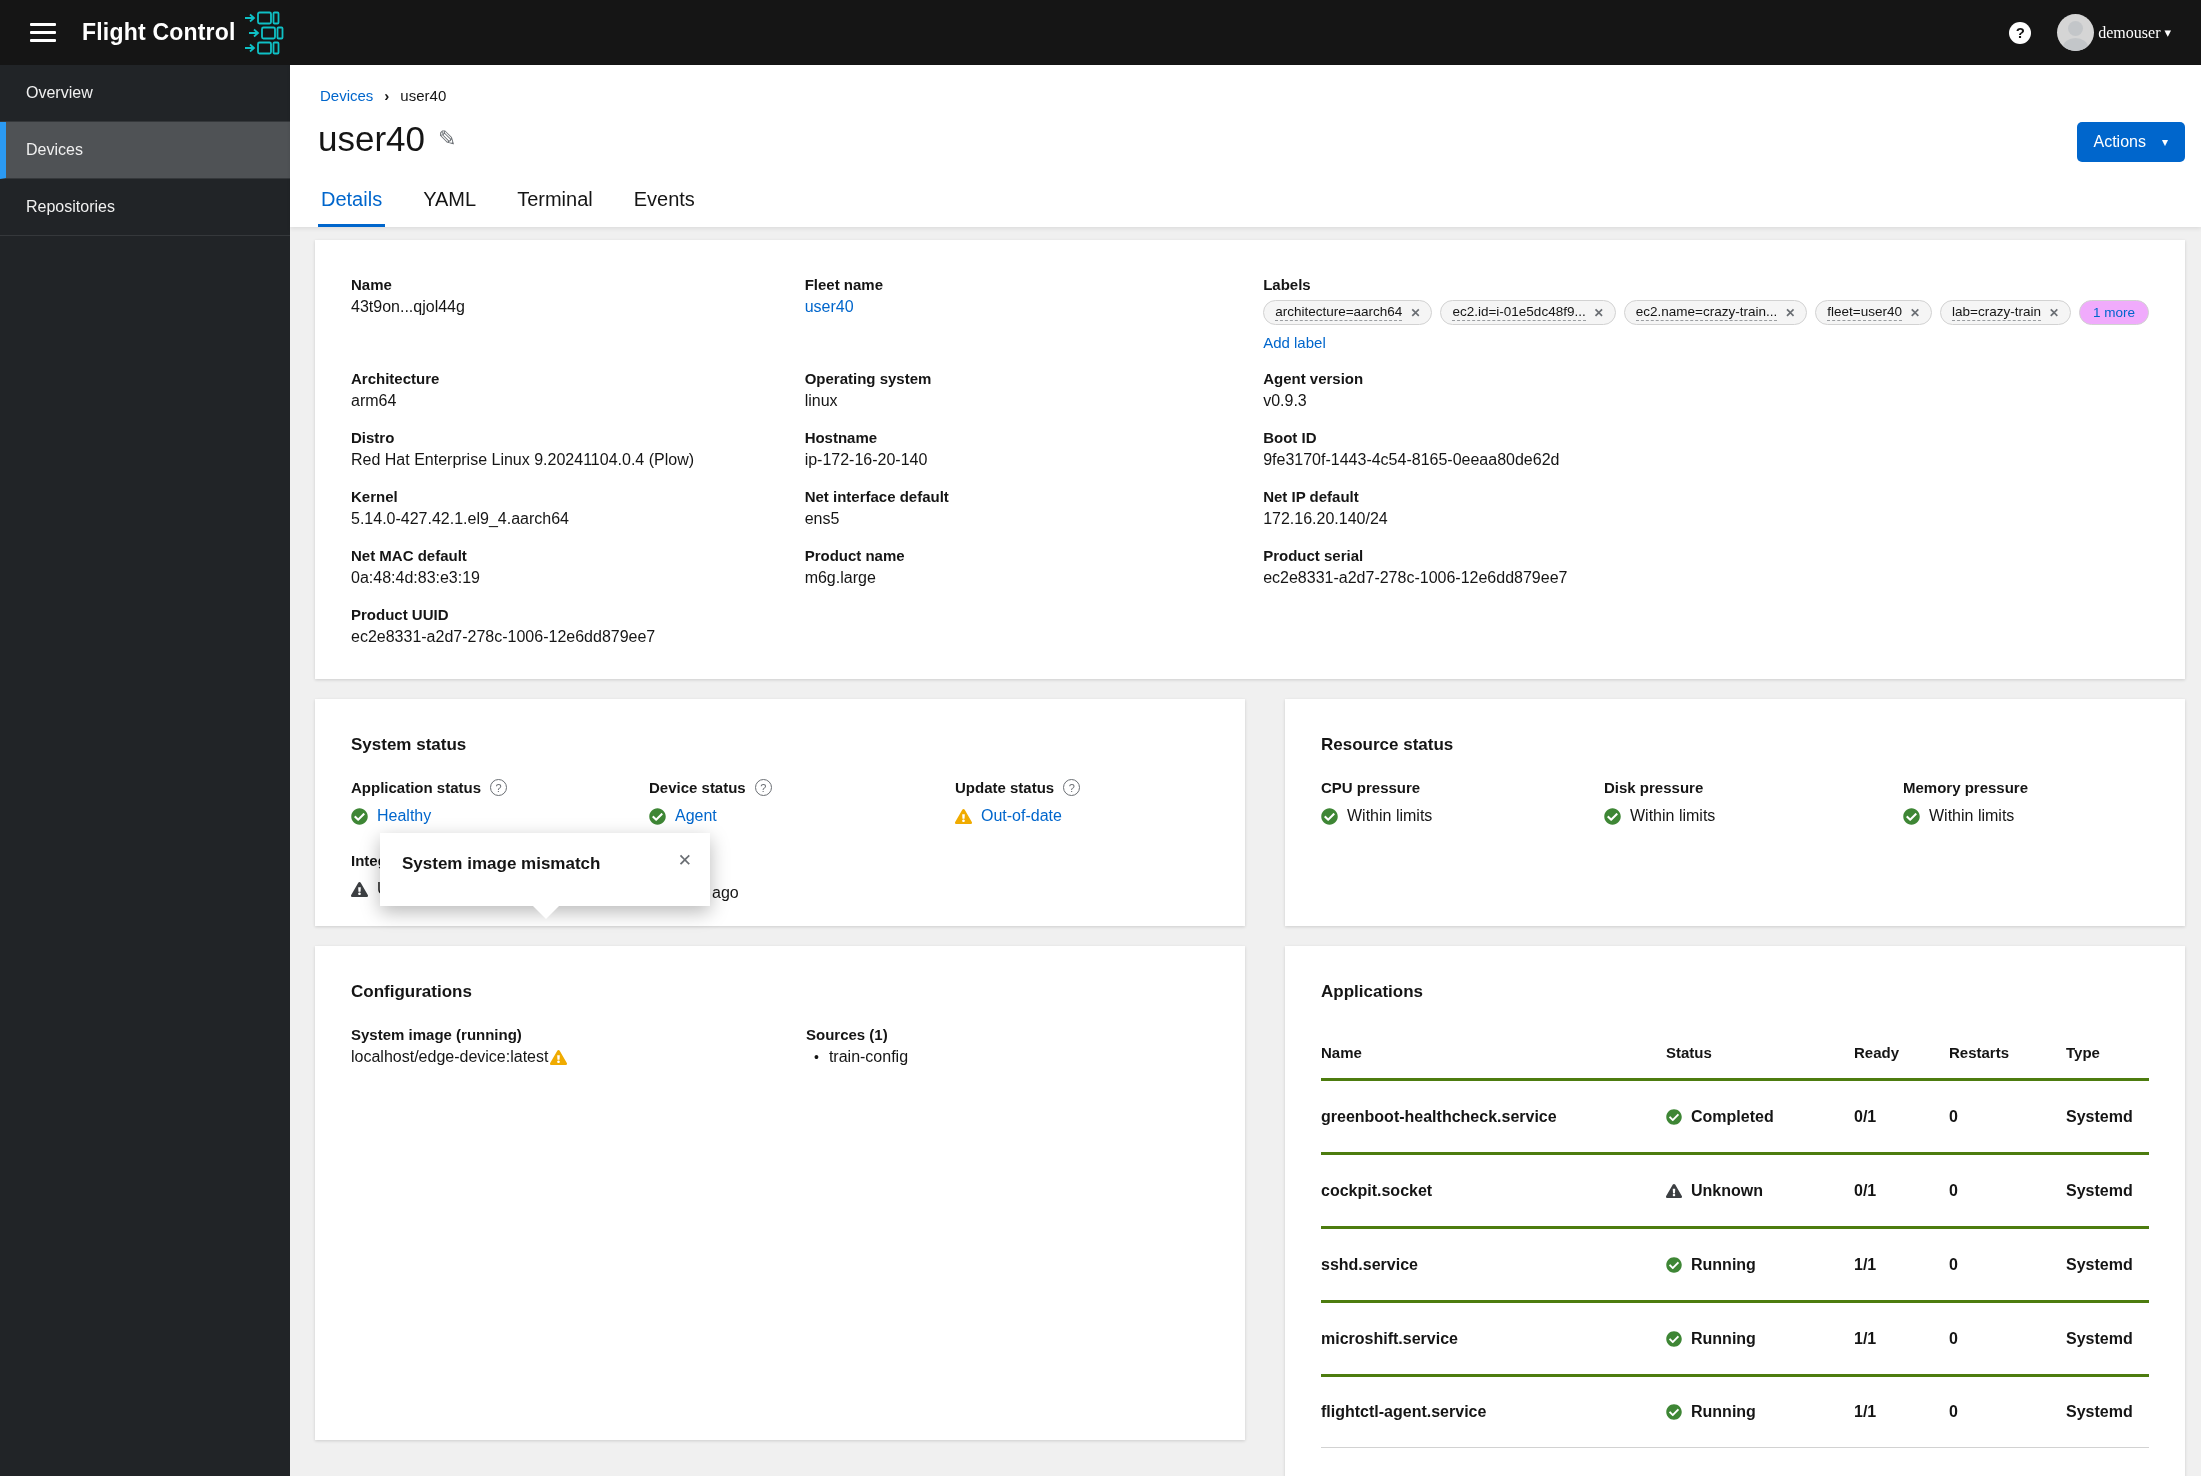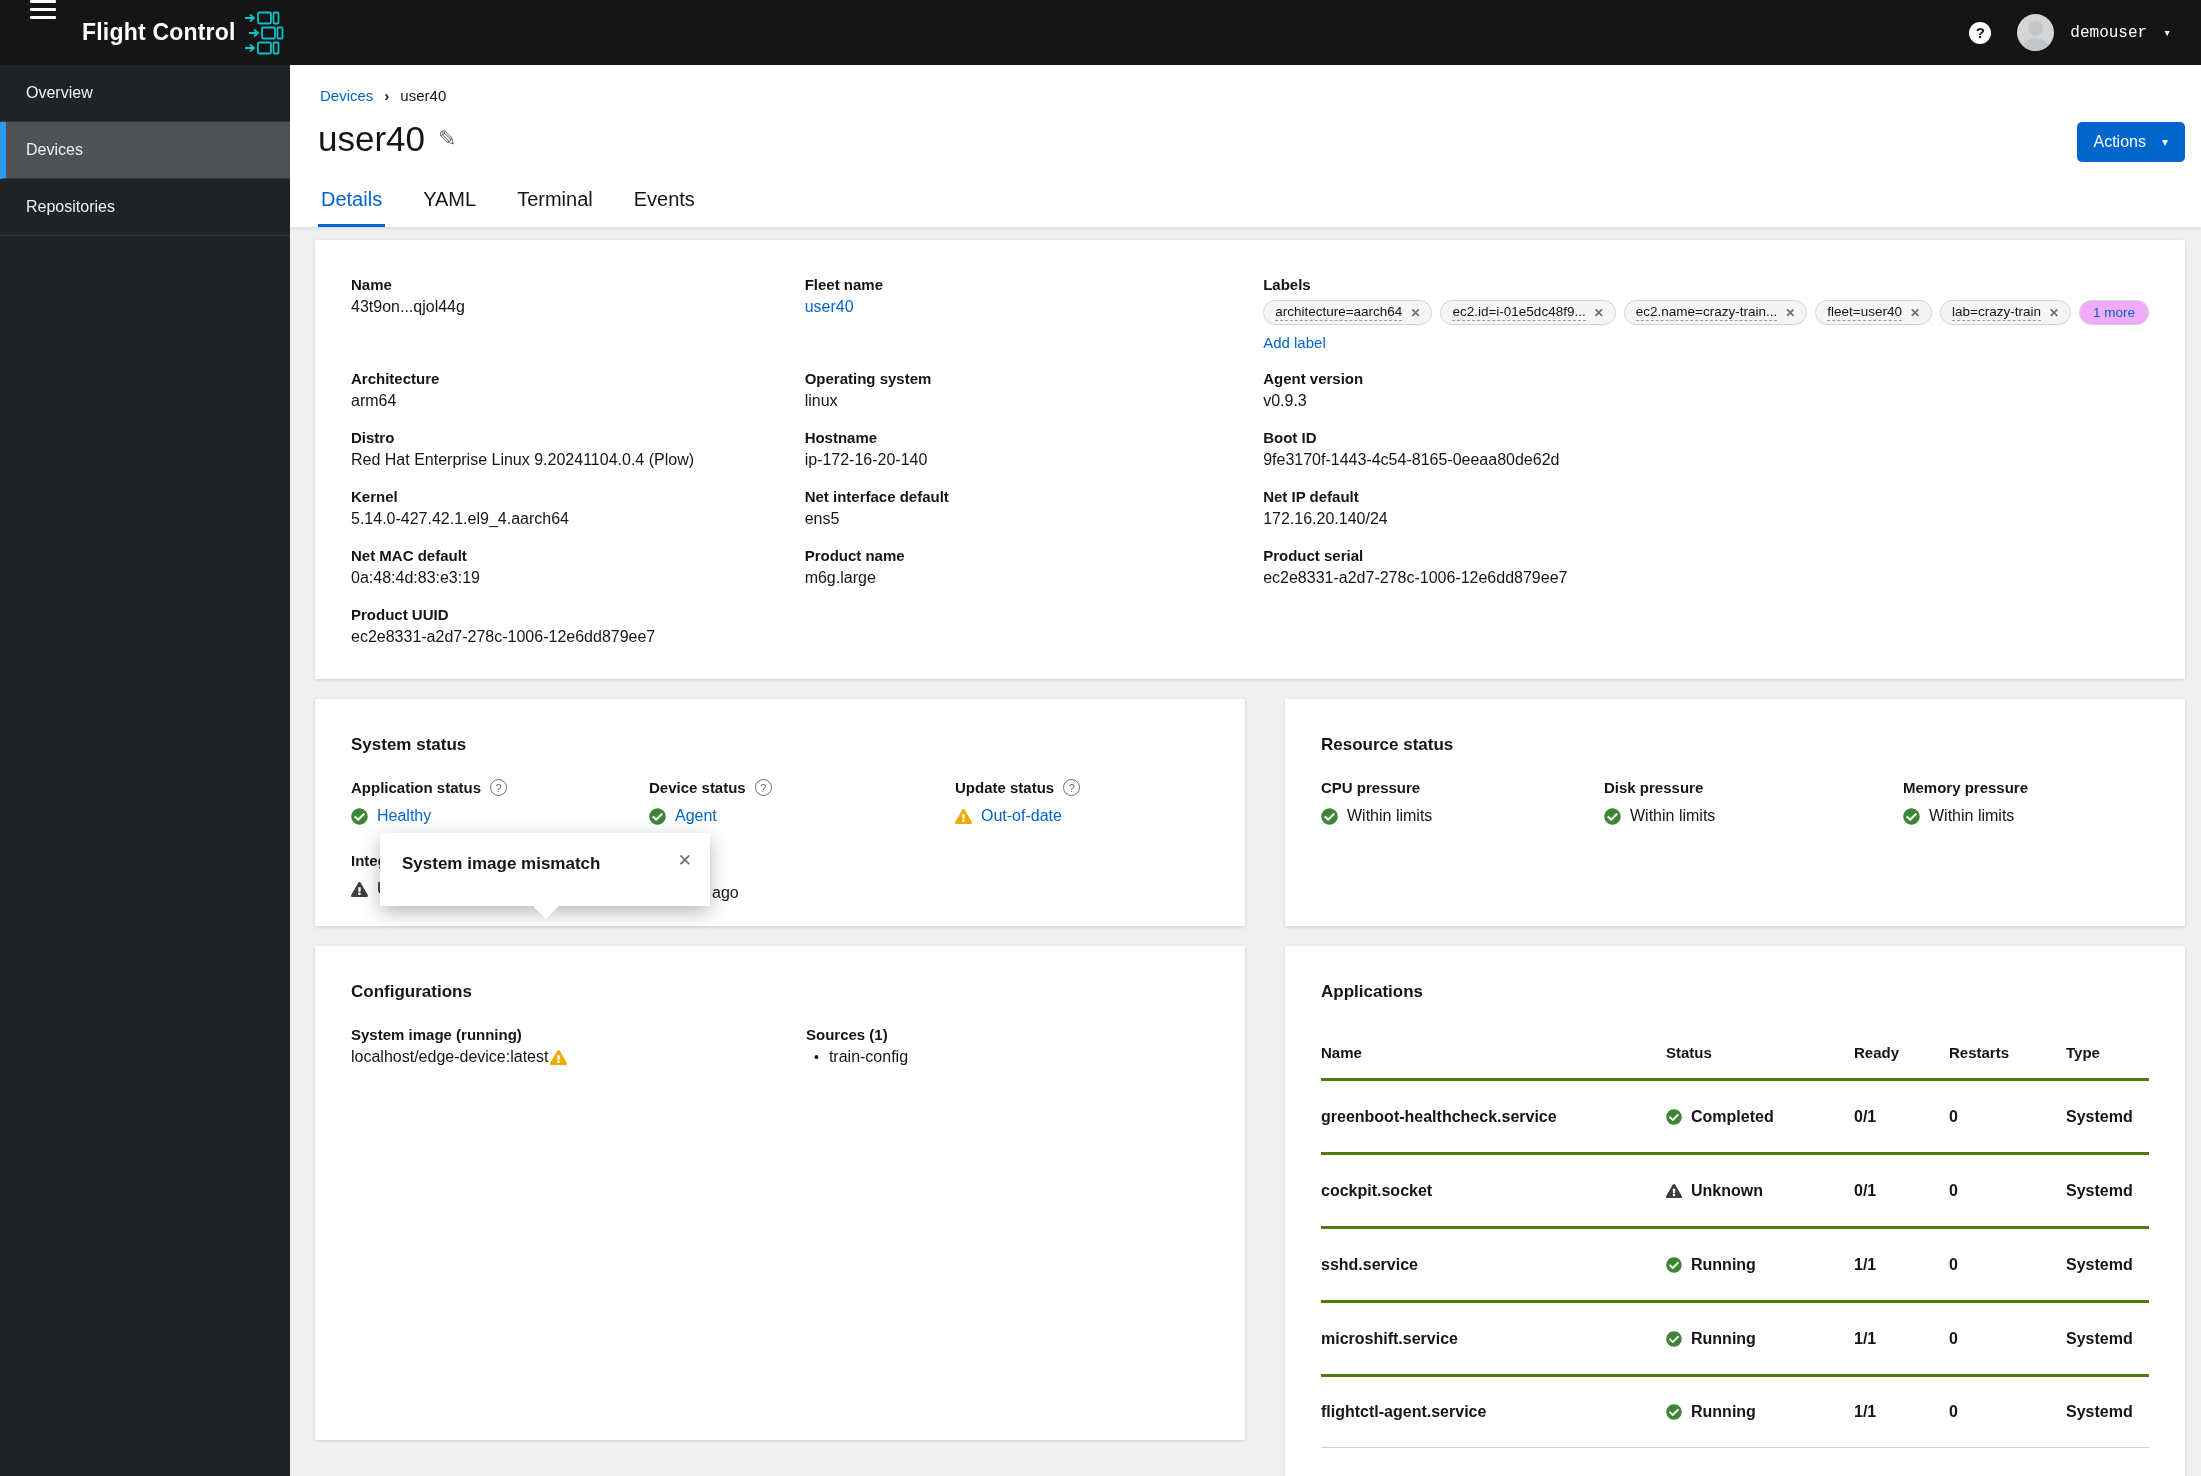--- a/index.html
+++ b/index.html
@@ -1,33 +1,33 @@
 <!DOCTYPE html>
 <html><head>
 <meta charset="utf-8">
 <style>
   * { margin:0; padding:0; box-sizing:border-box; }
   html,body { background:#f0f0f0; }
   .app { position:relative; width:2201px; height:1476px; overflow:hidden;
          font-family:"Liberation Sans", sans-serif; color:#151515; }
 
   
-  .masthead { height:65px; background:#151515; display:flex; 
+  .masthead { height:65px; background:#151515; display:flex; align-items:center;
               padding:0 30px 0 30px; }
   .hamburger { width:26px; display:flex; flex-direction:column; gap:5px;
                background:none; border:none; cursor:pointer; margin-right:26px; }
   .hamburger span { display:block; height:3px; background:#fff; border-radius:1px; }
   .brand { display:flex; align-items:center; gap:8px; }
   .brand-text { color:#fff; font-size:23px; font-weight:700; letter-spacing:.2px; }
   .mast-right { margin-left:auto; display:flex; align-items:center; gap:26px; }
   .help-circle { width:22px; height:22px; border-radius:50%; background:#fff; color:#151515;
                  font-weight:700; font-size:15px; display:flex; align-items:center;
                  justify-content:center; cursor:pointer; }
-  .user-menu { display:flex; align-items:center; gap:16px; background:none; border:none;
-               color:#fff; font-size:16px; cursor:pointer; font-family:Liberation Mono, monospace; }
+  .user-menu { display:flex; align-items:center; gap:4px; background:none; border:none;
+               color:#fff; font-size:16px; cursor:pointer; font-family:Liberation Serif, serif; }
   .avatar { width:37px; height:37px; border-radius:50%; background:#d5d5d5; overflow:hidden;
             position:relative; }
   .avatar .head { position:absolute; left:11px; top:7px; width:15px; height:15px;
                   border-radius:50%; background:#c3c6c9; }
   .avatar .body { position:absolute; left:6px; top:24px; width:25px; height:18px;
                   border-radius:50% 50% 0 0; background:#c3c6c9; }
   .caret { font-size:13px; color:#fff; }
 
   
   .sidebar { position:absolute; left:0; top:65px; bottom:0; width:290px; background:#212427; }

